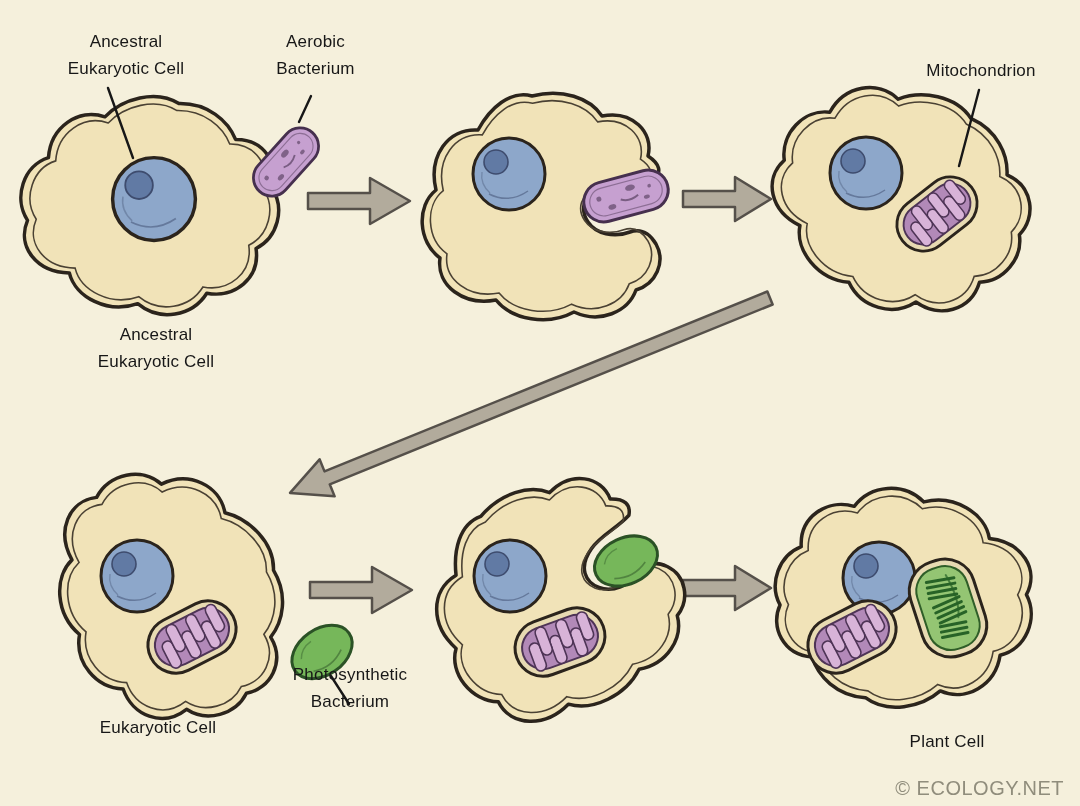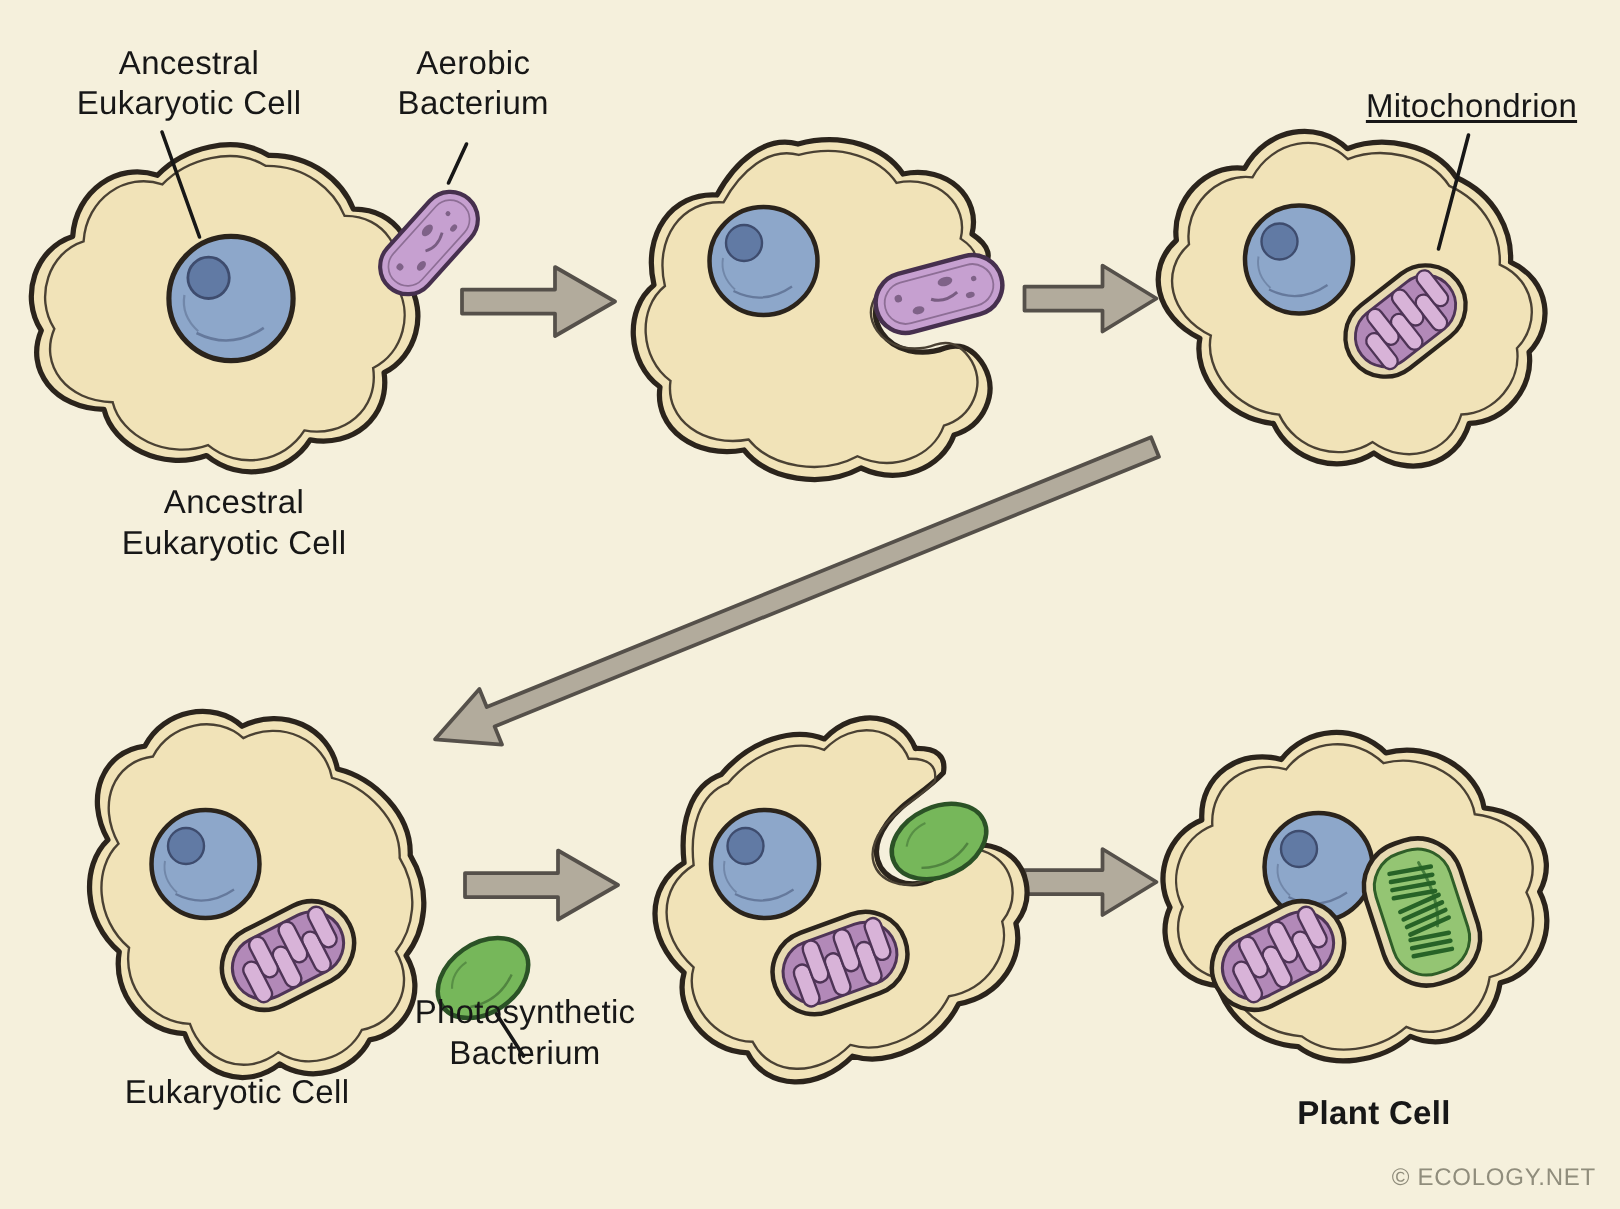--- a/index.html
+++ b/index.html
@@ -8,29 +8,29 @@
     width:1080px;height:806px;
     background:var(--background,#f5f0dc);
     overflow:hidden;
     font-family:"Liberation Sans",sans-serif;
   }
   #art{position:absolute;left:0;top:0;}
   .lbl{
     position:absolute;
     text-align:center;
     color:var(--text,#171717);
-    font-size:22px;
+    font-size:17px;
     line-height:27px;
     letter-spacing:0.2px;
     white-space:nowrap;
   }
   .lbl .ln{display:block;}
   .watermark{
     position:absolute;
-    font-size:16px;
+    font-size:20px;
     color:var(--watermark,#908d7c);
     letter-spacing:0.5px;
   }
   .cell-body{fill:var(--cellFill);stroke:var(--ink);stroke-width:3.5;stroke-linejoin:round;}
   .cell-inner{fill:none;stroke:var(--cellInnerLine);stroke-width:1.7;}
   .arrow{fill:var(--arrowFill);stroke:var(--arrowEdge);stroke-width:2.5;stroke-linejoin:round;}
   .pointer{stroke:var(--text,#171717);stroke-width:2.4;stroke-linecap:round;}
 </style>
 </head>
 <body>
@@ -168,38 +168,38 @@
   <div class="lbl" style="left:30px;top:28px;width:192px;">
     <span class="ln">Ancestral</span>
     <span class="ln">Eukaryotic Cell</span>
   </div>
 
   <div class="lbl" style="left:248px;top:28px;width:135px;">
     <span class="ln">Aerobic</span>
     <span class="ln">Bacterium</span>
   </div>
 
-  <div class="lbl" style="left:888px;top:57px;width:186px;text-decoration:underline;">
+  <div class="lbl" style="left:888px;top:57px;width:186px;">
     <span class="ln">Mitochondrion</span>
   </div>
 
   <div class="lbl" style="left:60px;top:321px;width:192px;">
     <span class="ln">Ancestral</span>
     <span class="ln">Eukaryotic Cell</span>
   </div>
 
 
   <div class="lbl" style="left:62px;top:714px;width:192px;">
     <span class="ln">Eukaryotic Cell</span>
   </div>
 
   <div class="lbl" style="left:252px;top:661px;width:196px;">
     <span class="ln">Photosynthetic</span>
     <span class="ln">Bacterium</span>
   </div>
 
-  <div class="lbl" style="left:831px;top:728px;width:170px;font-weight:bold;">
+  <div class="lbl" style="left:862px;top:728px;width:170px;">
     <span class="ln">Plant Cell</span>
   </div>
 
   <div class="watermark" style="right:16px;top:777px;">© ECOLOGY.NET</div>
 
 </div>
 
 </body></html>

